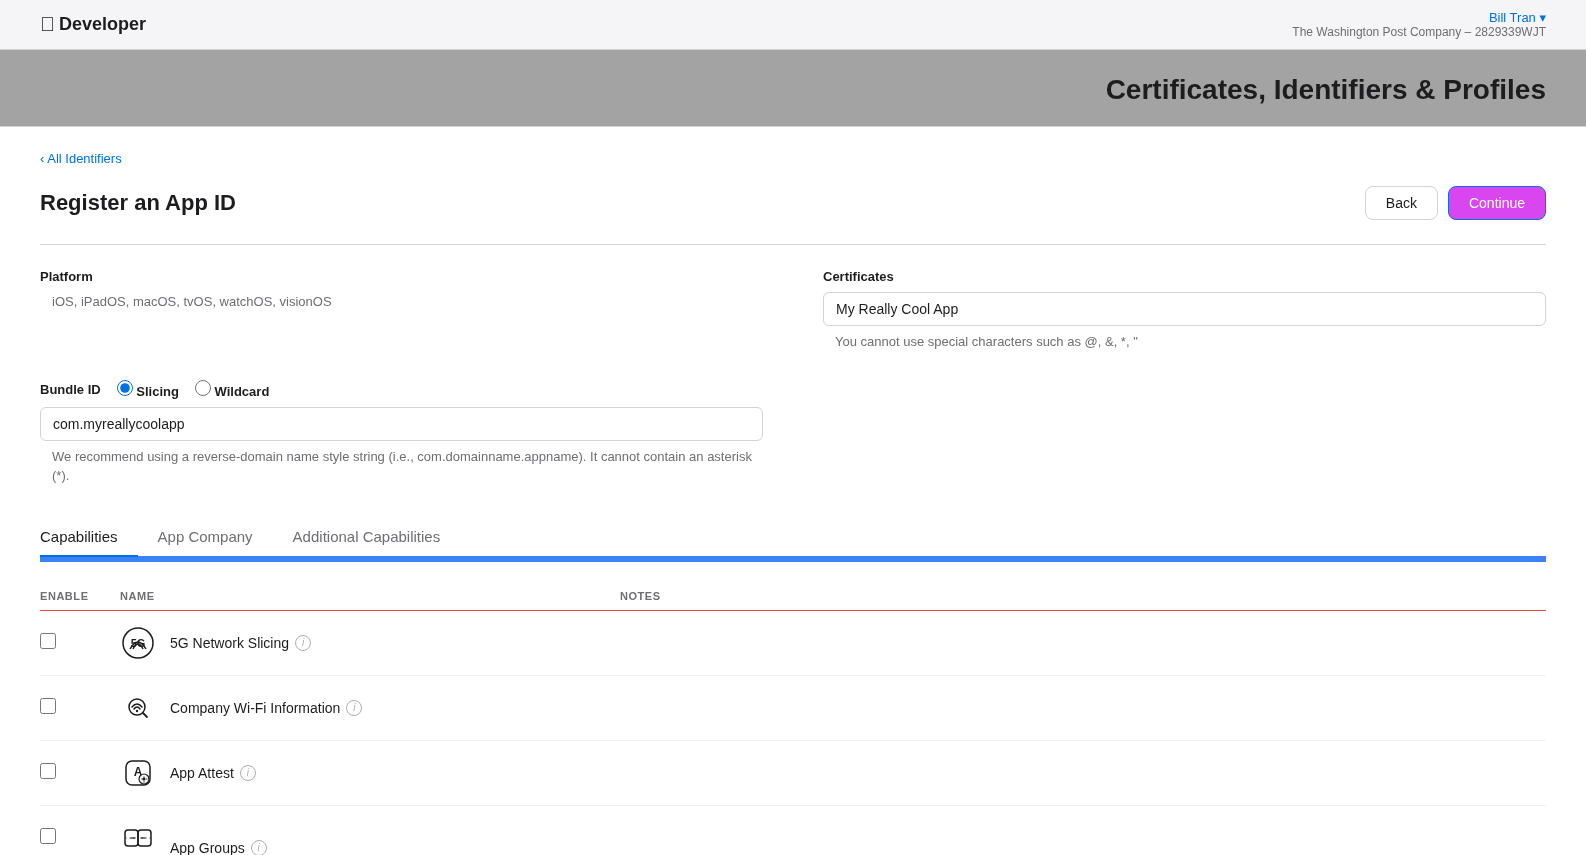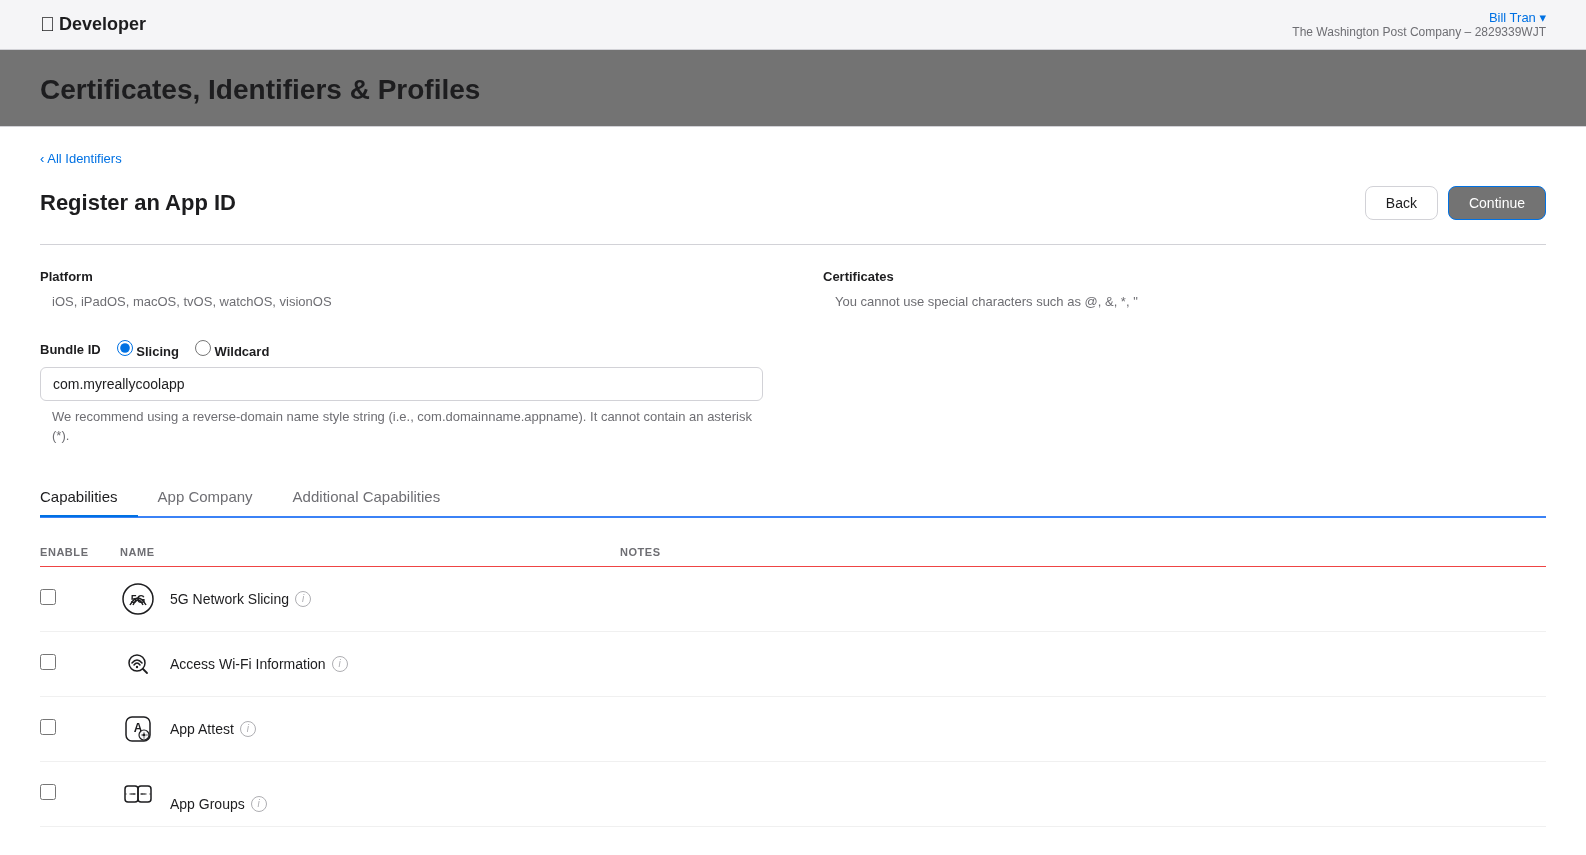--- a/index.html
+++ b/index.html
@@ -21,23 +21,24 @@
       align-items: center;
       gap: 4px;
     }
     .apple-logo .apple-sym { font-size: 20px; }
     .user-info { text-align: right; }
     .user-name { color: #0071e3; font-size: 13px; cursor: pointer; }
     .user-team { color: #6e6e73; font-size: 12px; }
 
     
     .page-title-bar {
-      background: #737373;
+      background: #a3a3a3;
       padding: 24px 40px 0;
       border-bottom: 1px solid #d2d2d7;
+      text-align: right;
     }
     .page-title-bar h1 { font-size: 28px; font-weight: 700; color: #1d1d1f; padding-bottom: 20px; }
 
     
     .main-content { background: #fff; padding: 24px 40px; min-height: calc(100vh - 120px); }
 
     
     .breadcrumb { color: #0071e3; font-size: 13px; margin-bottom: 20px; cursor: pointer; }
     .breadcrumb::before { content: '‹ '; }
 
@@ -54,21 +55,21 @@
       padding: 8px 20px;
       border-radius: 8px;
       font-size: 14px;
       font-weight: 500;
       cursor: pointer;
       border: 1px solid #d2d2d7;
       background: #fff;
       color: #1d1d1f;
     }
     .btn-primary {
-      background: #737373;
+      background: #d946ef;
       color: #fff;
       border-color: #0071e3;
     }
 
     
     .form-divider { border: none; border-top: 1px solid #d2d2d7; margin: 0 0 24px; }
 
     
     .form-grid {
       display: grid;
@@ -124,21 +125,21 @@
     }
     .bundle-id-label-row label { font-size: 13px; font-weight: 600; margin: 0; }
     .radio-group { display: flex; align-items: center; gap: 16px; }
     .radio-item { display: flex; align-items: center; gap: 6px; font-size: 14px; cursor: pointer; }
     .radio-item input[type="radio"] { accent-color: #0071e3; width: 16px; height: 16px; }
 
     
     .tabs {
       display: flex;
       gap: 0;
-      border-bottom: 2px solid #3b82f6;
+      border-bottom: 6px solid #3b82f6;
       margin-bottom: 20px;
     }
     .tab {
       padding: 10px 20px 10px 0;
       font-size: 15px;
       font-weight: 500;
       color: #6e6e73;
       cursor: pointer;
       border-bottom: 2px solid transparent;
       margin-bottom: -1px;
@@ -230,20 +231,21 @@
   <div class="form-grid">
 
     <div class="form-group">
       <label>Platform</label>
       <p class="platform-text">iOS, iPadOS, macOS, tvOS, watchOS, visionOS</p>
     </div>
 
 
     <div class="form-group">
       <label>Certificates</label>
+      <input type="text" value="My Really Cool App" style="">
       <p>You cannot use special characters such as @, &amp;, *, "</p>
     </div>
 
     <div class="form-group">
       <div class="bundle-id-label-row">
         <label>Bundle ID</label>
         <div class="radio-group">
           <label class="radio-item">
             <input type="radio" name="bundleType" checked="" style="">
             <span>Slicing</span>
@@ -316,21 +318,21 @@
               <svg width="32" height="32" viewBox="0 0 32 32" fill="none" xmlns="http://www.w3.org/2000/svg">
 
                 <circle cx="15" cy="15" r="8" stroke="#1d1d1f" stroke-width="1.5" fill="none"></circle>
                 <path d="M10 15 Q15 9 20 15" stroke="#1d1d1f" stroke-width="1.5" fill="none" stroke-linecap="round"></path>
                 <path d="M12 17 Q15 13 18 17" stroke="#1d1d1f" stroke-width="1.5" fill="none" stroke-linecap="round"></path>
                 <circle cx="15" cy="19" r="1.2" fill="#1d1d1f"></circle>
                 <line x1="21" y1="21" x2="25" y2="25" stroke="#1d1d1f" stroke-width="1.8" stroke-linecap="round"></line>
               </svg>
             </div>
             <div class="cap-name-wrap">
-              <span>Access Wi-Fi Information</span>
+              <span>Company Wi-Fi Information</span>
               <span class="info-icon">i</span>
             </div>
           </div>
         </td>
         <td></td>
       </tr>
 
       <tr>
         <td class="enable-cell checkbox-cell">
           <input type="checkbox" style="">

